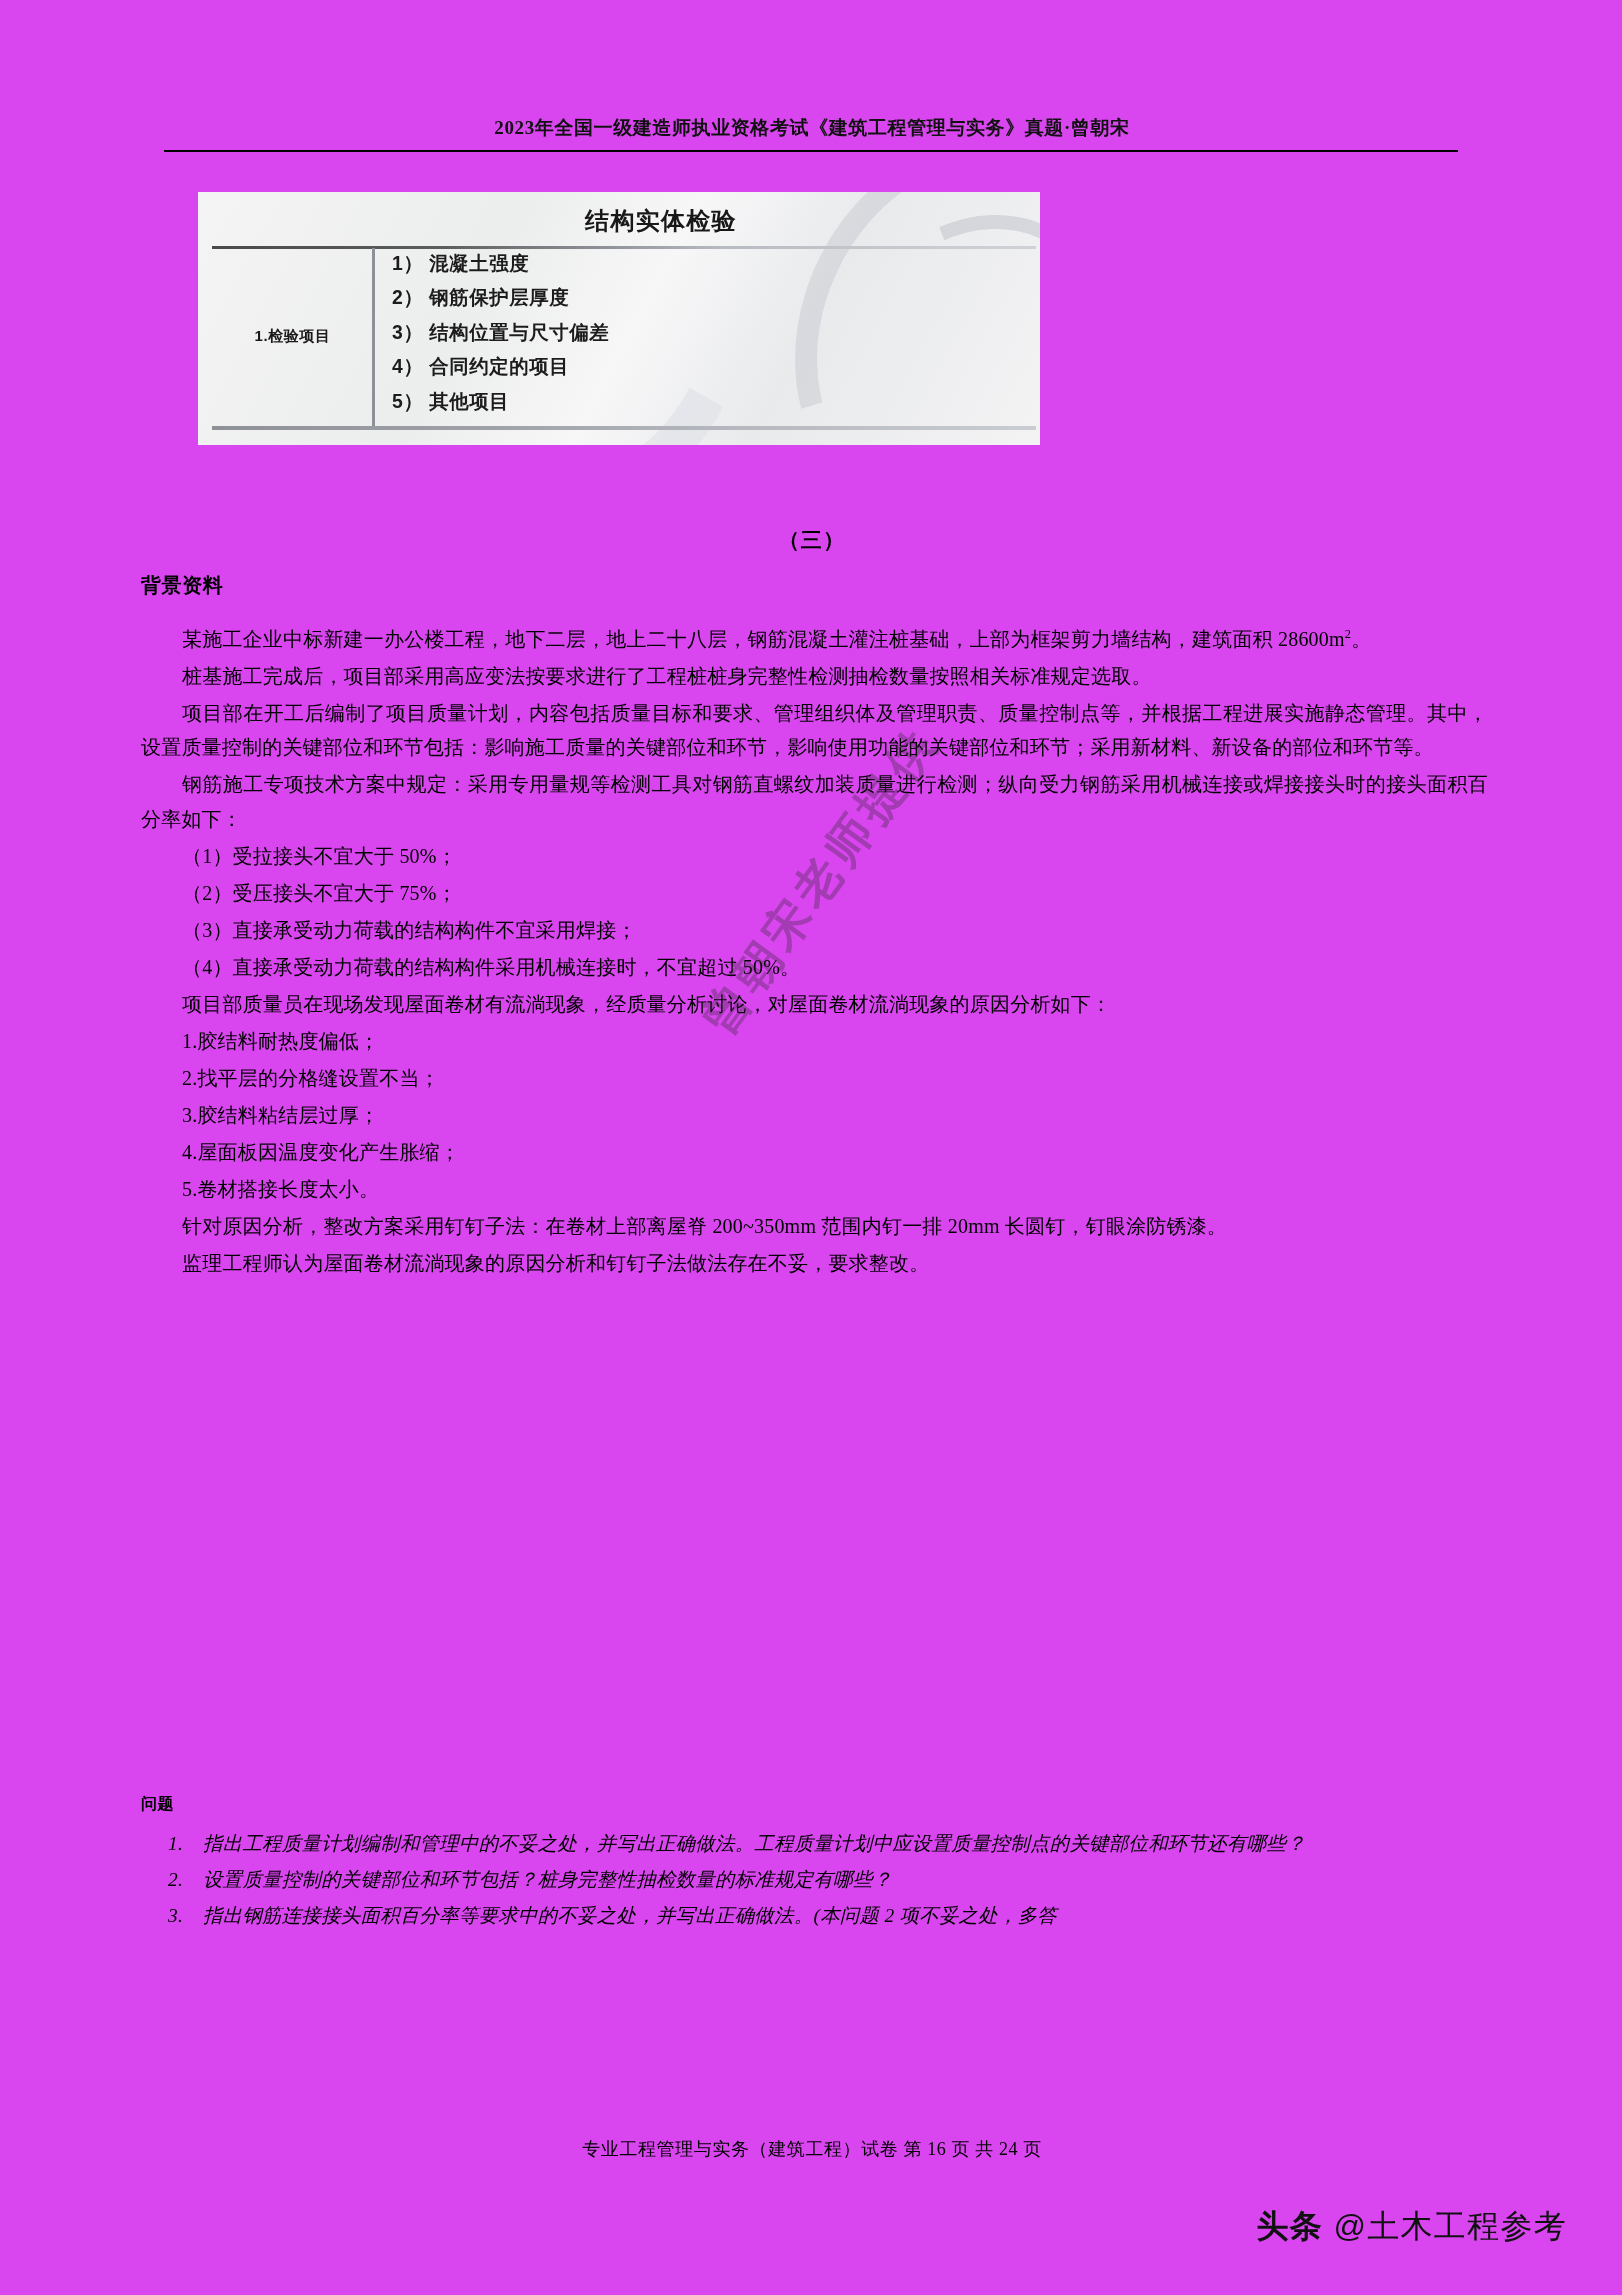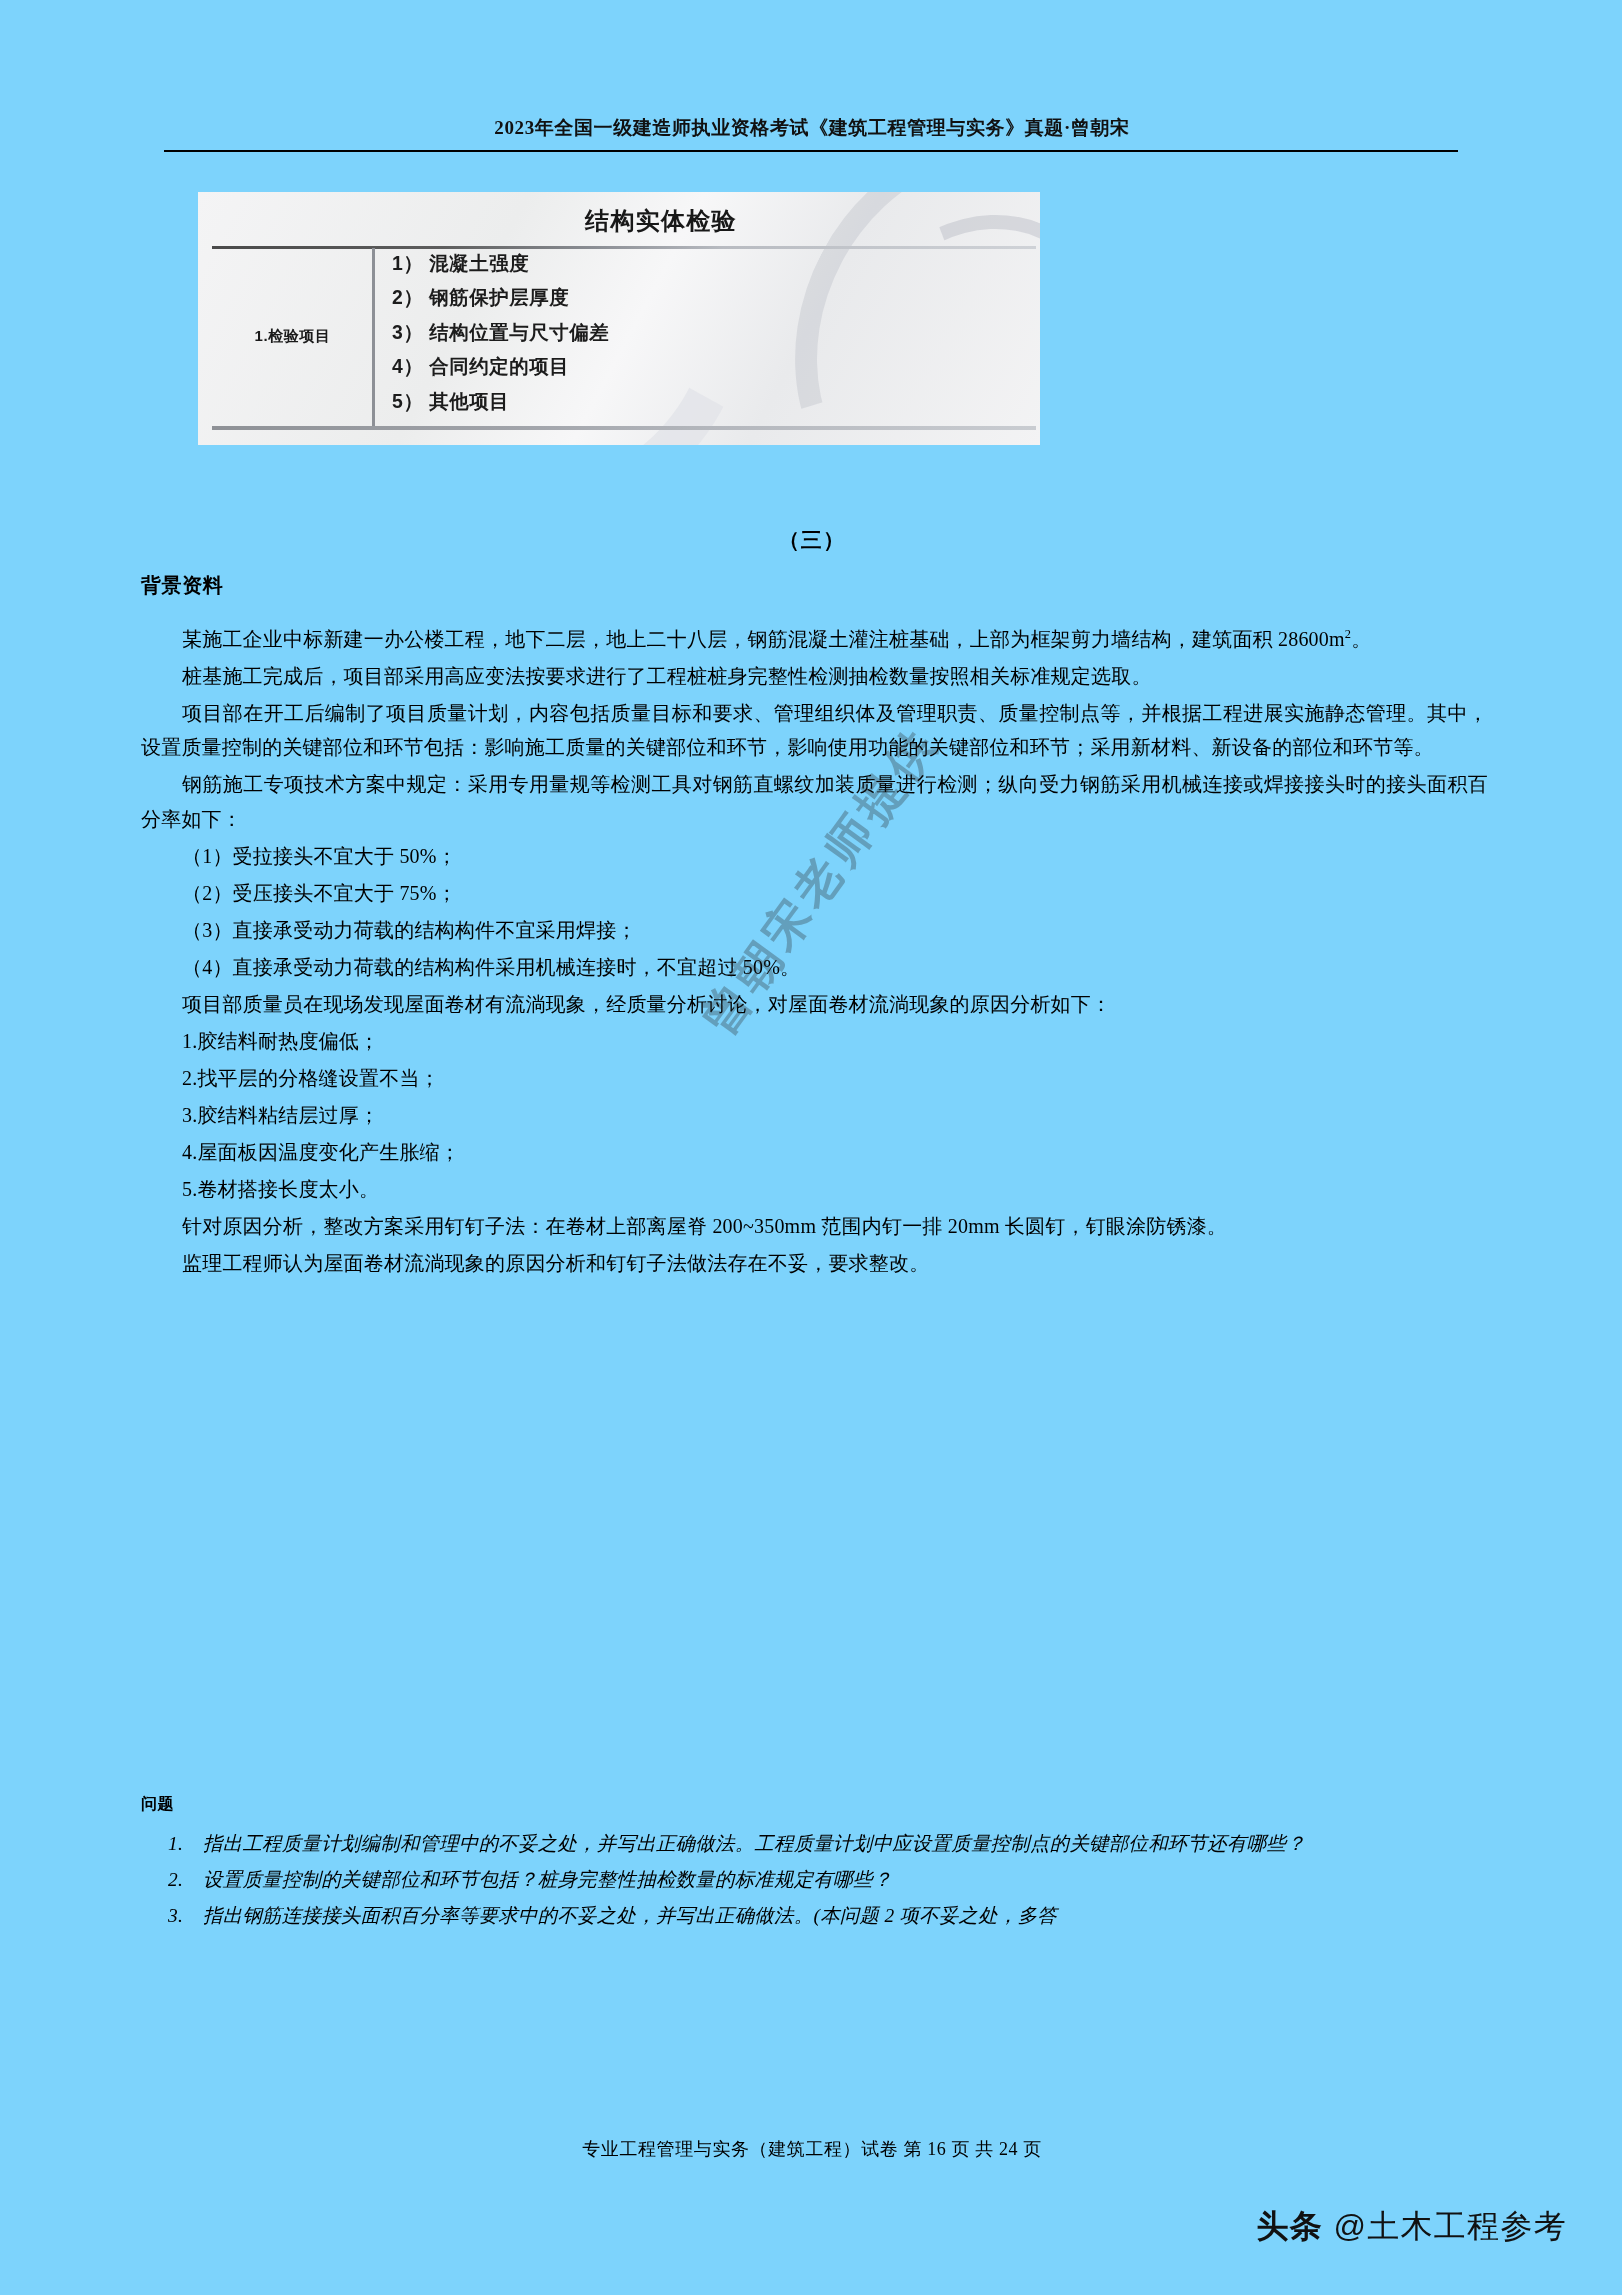--- a/index.html
+++ b/index.html
@@ -8,21 +8,21 @@
     background: #ffffff;
   }
   body {
     font-family: "Liberation Serif", "DejaVu Serif", serif;
     color: #000000;
   }
   #page {
     position: relative;
     width: 1623px;
     height: 2295px;
-    background: #7dd3fc;
+    background: #d946ef;
     overflow: hidden;
     box-sizing: border-box;
   }
 
   
   .page-header {
     position: absolute;
     left: 174px;
     top: 115px;
     width: 1276px;

